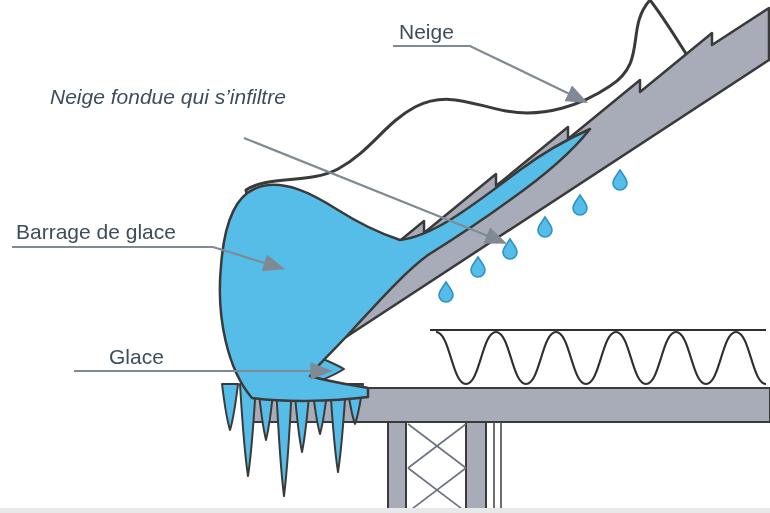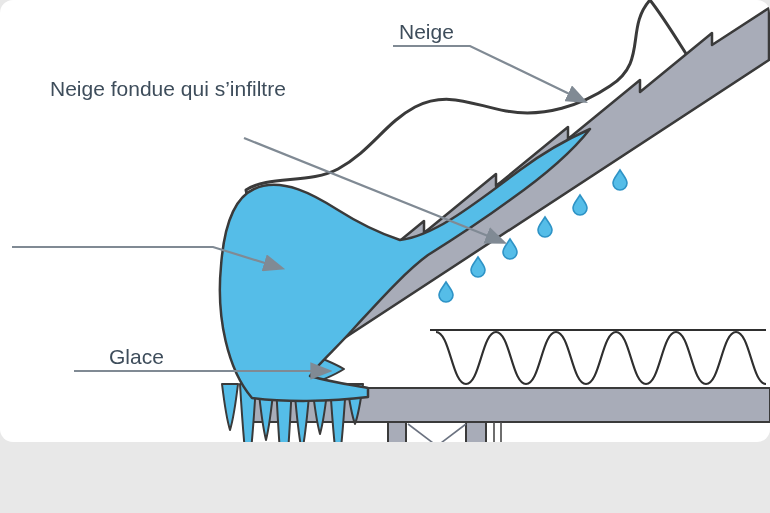--- a/index.html
+++ b/index.html
@@ -6,25 +6,24 @@
     --ice-blue:#55bde8;
     --roof-gray:#a8acb8;
     --outline:#3a3a3a;
     --label-text:#3e4d5b;
     --leader-gray:#808a94;
     --background:#ffffff;
   }
   html,body{margin:0;padding:0;background:#e8e8e8;}
   .canvas{
     position:relative;
-    width:770px;height:442px;
+    width:770px;height:508px;
     background:var(--background);
     overflow:hidden;
     font-family:"Liberation Sans",sans-serif;
-    border-radius:13px;
   }
   .diagram-svg{position:absolute;left:0;top:0;}
   .label{
     position:absolute;
     color:var(--label-text);
     font-size:21px;
     line-height:25px;
     white-space:nowrap;
     user-select:none;
   }
@@ -129,20 +128,21 @@
     <g>
       <path class="leader" d="M393,46 L470,46 L584,101" marker-end="url(#arrw)"></path>
       <path class="leader" d="M244,138 L503,242" marker-end="url(#arrw)"></path>
       <path class="leader" d="M12,247 L213,247 L281,268" marker-end="url(#arrw)"></path>
       <path class="leader" d="M74,371 L328,371" marker-end="url(#arrw)"></path>
     </g>
   </svg>
 
   <div class="label" style="left:399px;top:19px;">Neige</div>
 
-  <div class="label" style="left:50px;top:76px;">
+  <div class="label" style="left:50px;top:84px;font-style:italic;">
     <div>Neige fondue qui s’infiltre</div>
   </div>
 
+  <div class="label" style="left:16px;top:219px;">Barrage de glace</div>
 
   <div class="label" style="left:77px;top:344px;margin-left:32px;">Glace</div>
 
 </div>
 
 </body></html>

